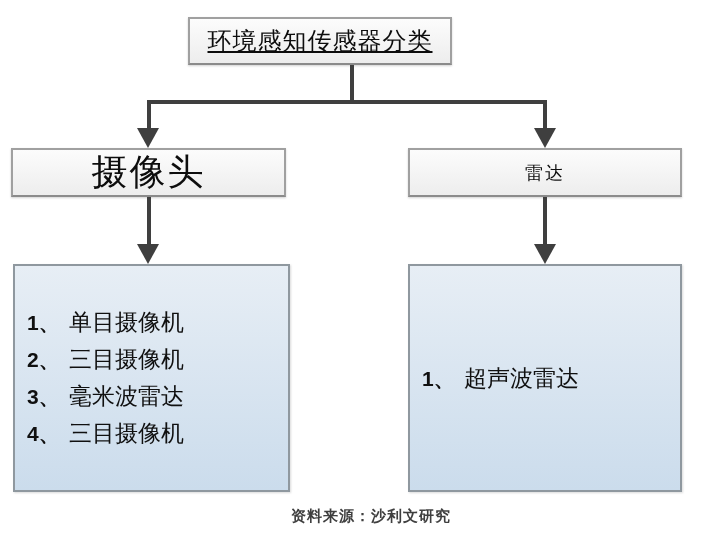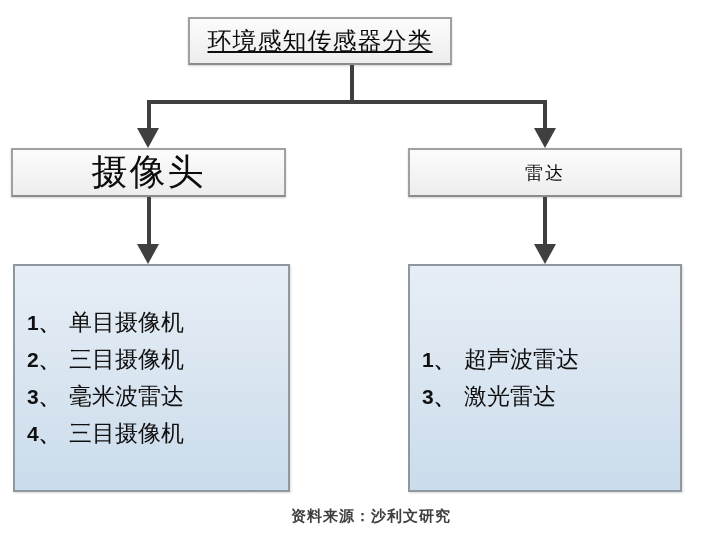--- a/index.html
+++ b/index.html
@@ -104,21 +104,18 @@
         <span class="num">4、</span><span>三目摄像机</span>
       </div>
       </div>
   </div>
 
   <div class="node blue-node blue-right">
     <div class="list">
         <div class="list-item">
         <span class="num">1、</span><span>超声波雷达</span>
       </div>
-        <div class="list-item">
-        <span class="num">3、</span><span>激光雷达</span>
-      </div>
       </div>
   </div>
 
   <div class="footer">资料来源：沙利文研究</div>
 
 </div>
 
 </body></html>

